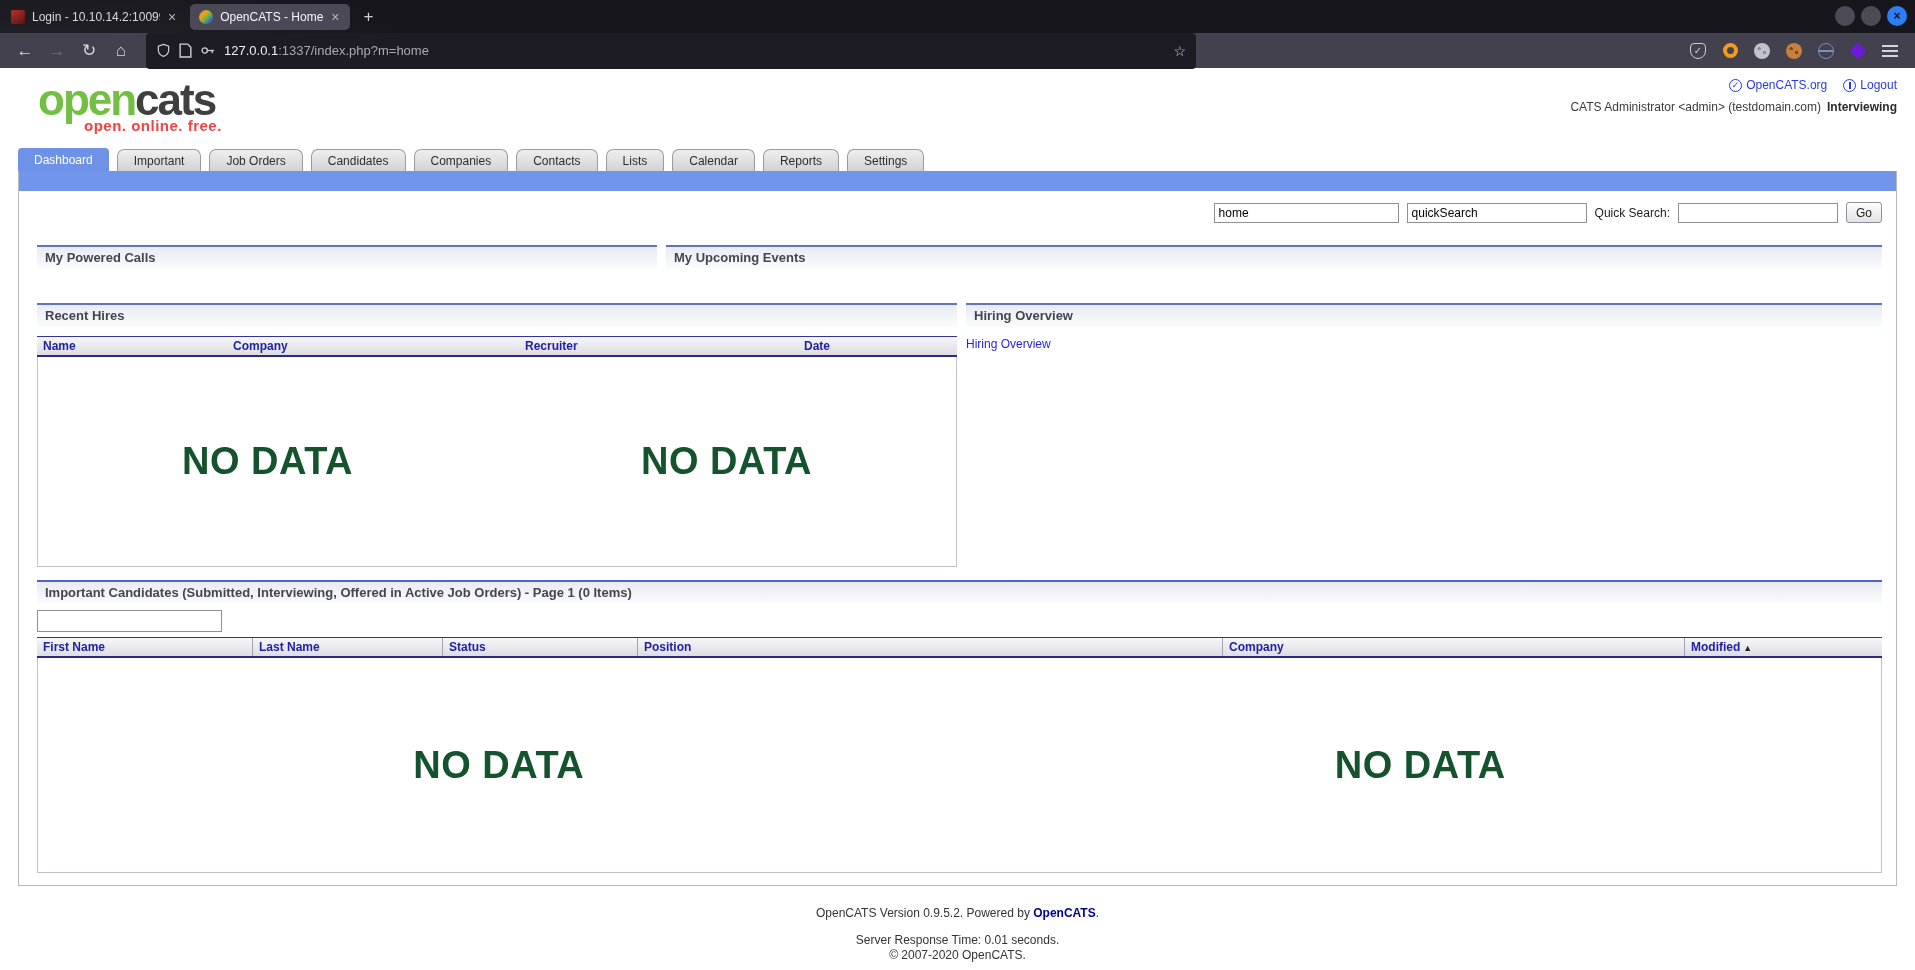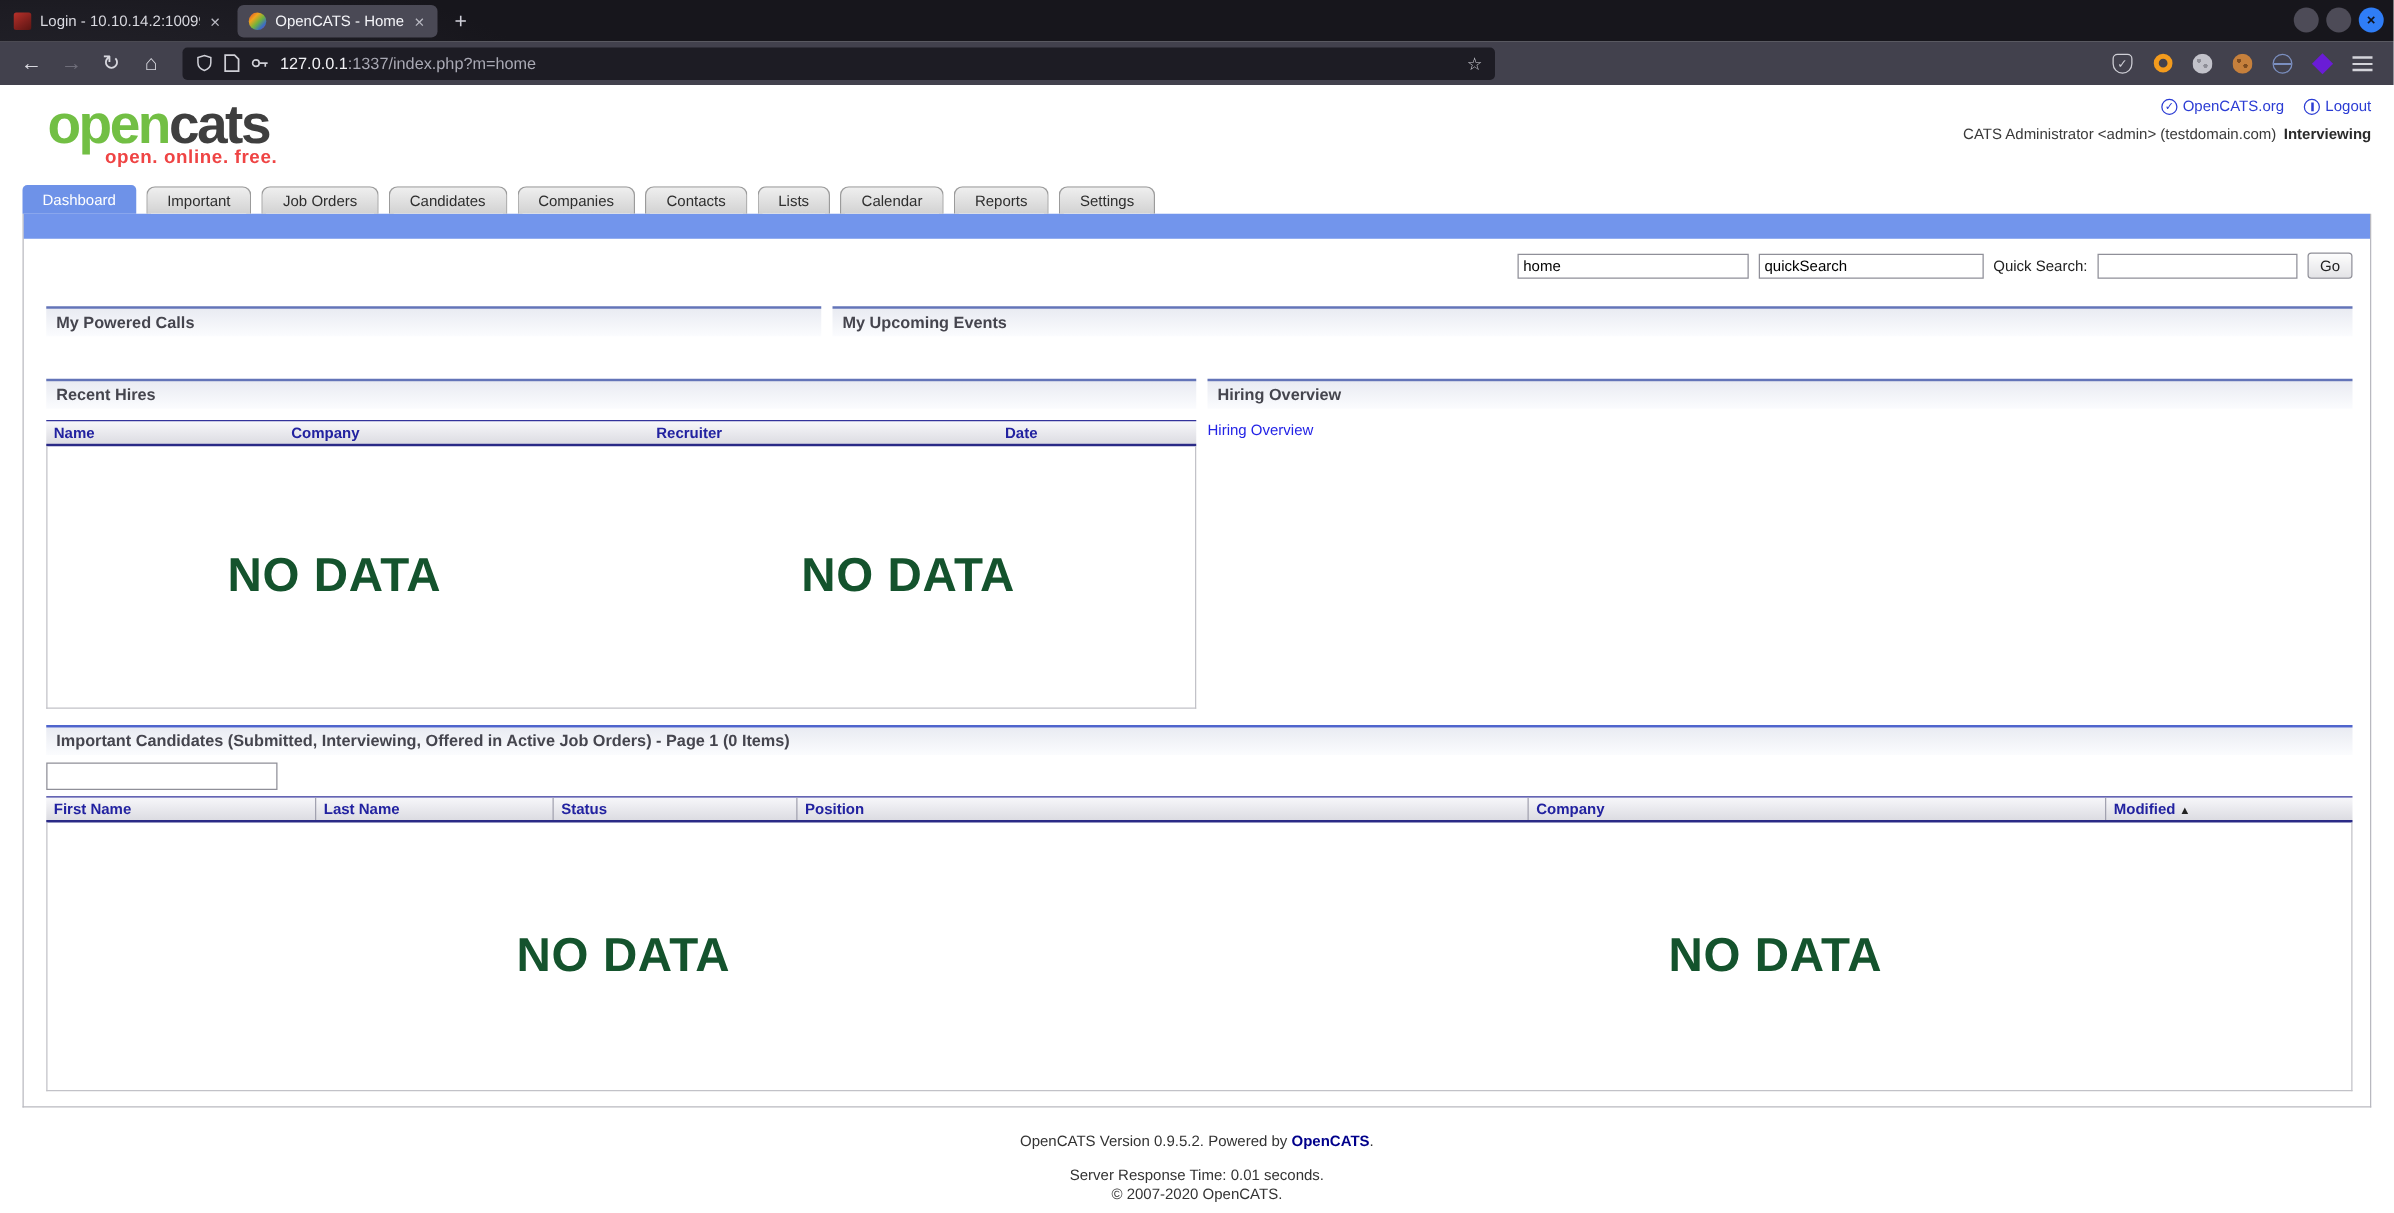--- a/index.html
+++ b/index.html
@@ -18,21 +18,21 @@
   .favicon.opencats { background: linear-gradient(135deg, #d9402e 0%, #f0a41e 30%, #6fb33c 55%, #3a6fc4 78%, #8e44ad 100%); border-radius: 50%; }
   .tab-close { font-size: 14px; color: #b9b9c2; cursor: default; padding: 0 1px; }
   .newtab-btn { font-size: 17px; color: #cfcfd8; padding: 0 12px; z-index: 1; }
   .win-controls { position: absolute; right: 8px; top: 6px; display: flex; gap: 6px; z-index: 2; }
   .winbtn { width: 20px; height: 20px; border-radius: 50%; background: #4d4b57; display: flex; align-items: center; justify-content: center; font-size: 12px; color: #4d4b57; }
   .winbtn.close { background: #2f7df6; color: #10131c; font-weight: bold; }
 
   .toolbar { height: 35px; background: #42414d; display: flex; align-items: center; padding: 0 10px; gap: 2px; }
   .nav-icon { width: 30px; text-align: center; font-size: 17px; color: #d8d8df; }
   .nav-icon.disabled { color: #6f6e7a; }
-  .urlbar { width: 1050px; height: 26px; margin-left: 8px; background: #1d1c24; border-radius: 4px; display: flex; align-items: center; padding: 0 10px; gap: 8px; font-size: 13px; }
+  .urlbar { width: 1050px; height: 36px; margin-left: 8px; background: #1d1c24; border-radius: 4px; display: flex; align-items: center; padding: 0 10px; gap: 8px; font-size: 13px; }
   .url-text { flex: 1; white-space: nowrap; overflow: hidden; }
   .url-host { color: #f0f0f4; }
   .url-rest { color: #a9a9b4; }
   .urlstar { color: #cfcfd6; font-size: 14px; }
   .ext-spacer { flex: 1; }
   .ext-icon { width: 30px; height: 26px; display: flex; align-items: center; justify-content: center; }
   .shieldcheck { width: 16px; height: 16px; border: 1.5px solid #cfcfd6; border-radius: 4px 4px 8px 8px; color: #cfcfd6; font-size: 10px; display: flex; align-items: center; justify-content: center; }
   .ring { width: 15px; height: 15px; border: 4px solid #f39b1d; border-radius: 50%; }
   .cookie { width: 16px; height: 16px; border-radius: 50%; background: radial-gradient(circle at 32% 35%, #8e8e97 1.6px, transparent 1.8px), radial-gradient(circle at 65% 60%, #8e8e97 1.6px, transparent 1.8px), #c2c2ca; }
   .cookie.orange { background: radial-gradient(circle at 32% 35%, #7e4c20 1.6px, transparent 1.8px), radial-gradient(circle at 65% 60%, #7e4c20 1.6px, transparent 1.8px), #c6803c; }

